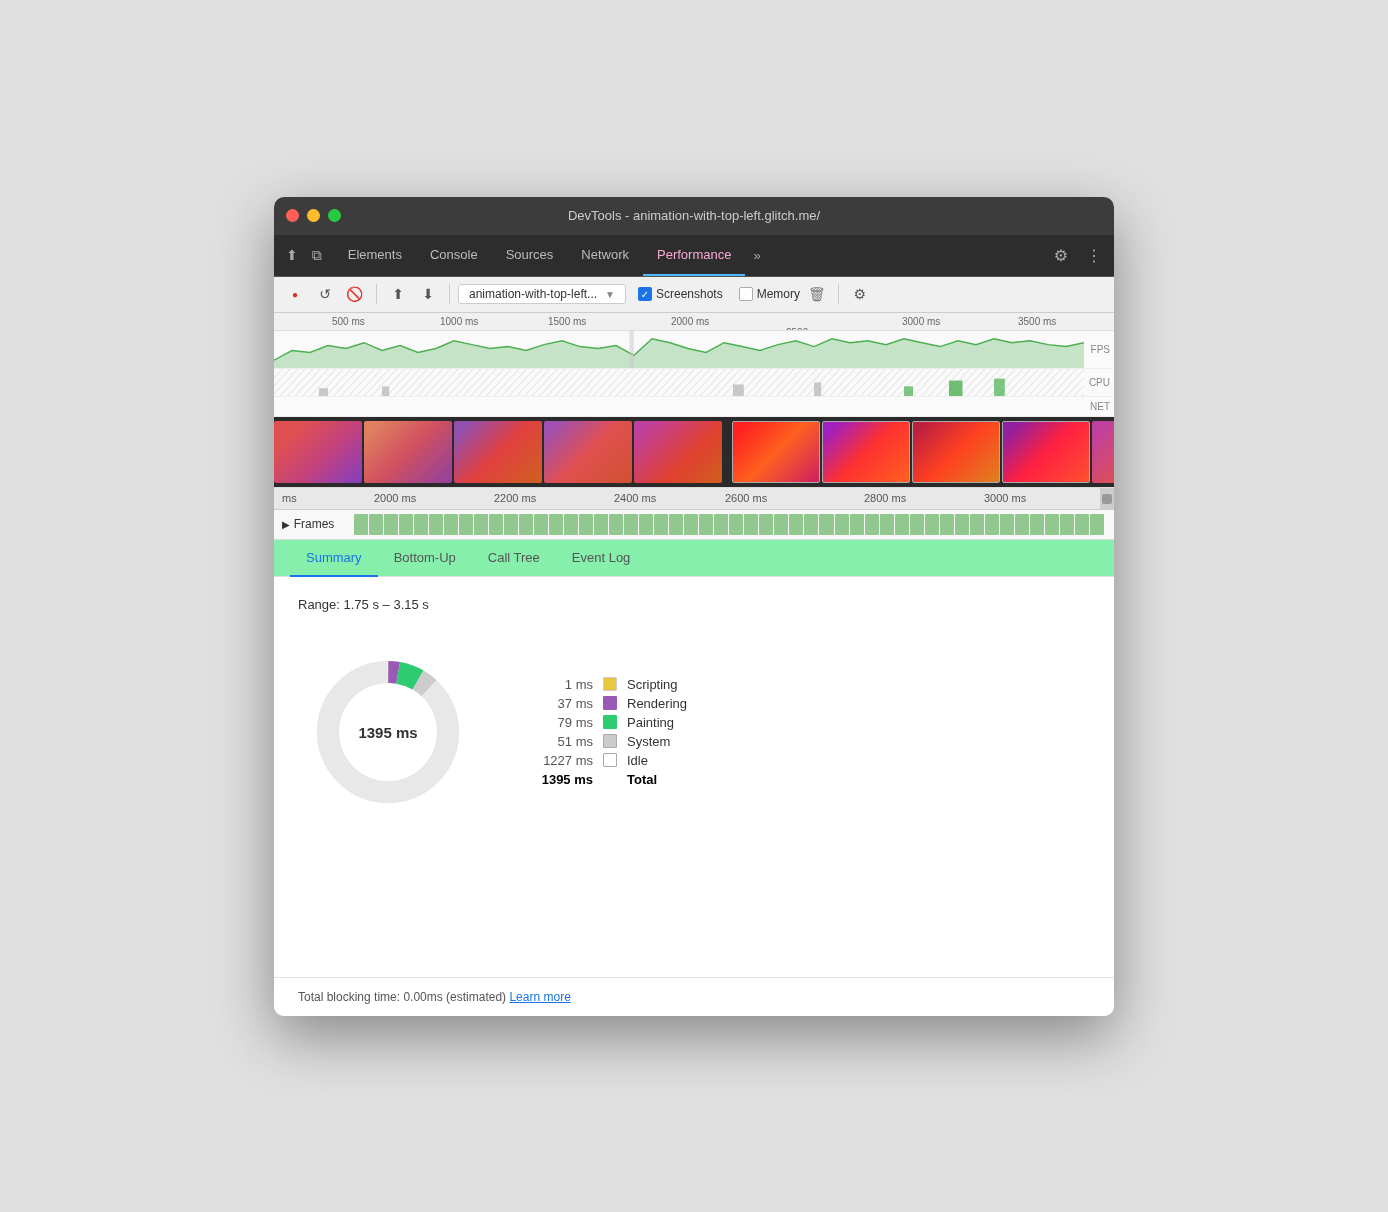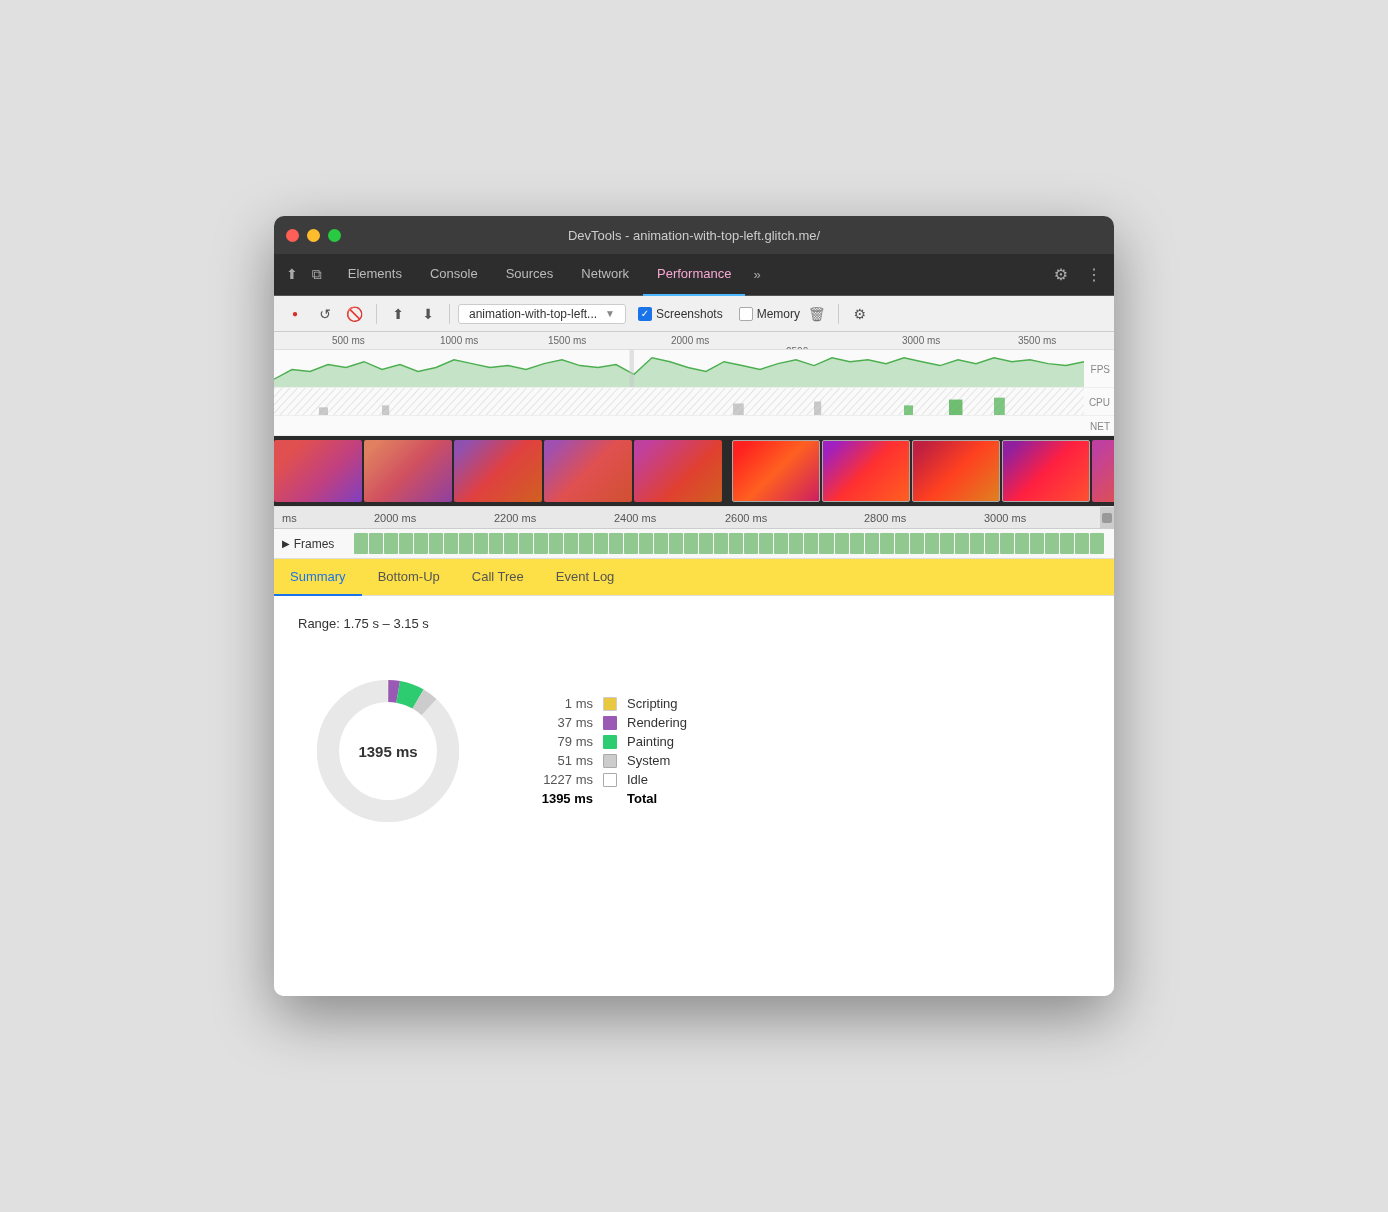--- a/index.html
+++ b/index.html
@@ -294,22 +294,22 @@
       right: 10px;
       top: 4px;
       bottom: 4px;
       display: flex;
       gap: 1px;
     }
     
     .analysis-tabs {
       display: flex;
       border-bottom: 1px solid #ddd;
-      background: #fde047;
-      padding: 0 0;
+      background: #86efac;
+      padding: 0 16px;
     }
     .analysis-tab {
       padding: 10px 16px;
       font-size: 13px;
       color: #555;
       cursor: pointer;
       border-bottom: 2px solid transparent;
       margin-bottom: -1px;
     }
     .analysis-tab.active {
@@ -677,13 +677,18 @@
         </div>
         <div class="legend-row legend-total">
           <span class="legend-value">1395 ms</span>
           <div style="width:14px; flex-shrink:0;"></div>
           <span class="legend-label">Total</span>
         </div>
       </div>
     </div>
   </div>
 
+  <div class="bottom-bar">
+    <span>Total blocking time: 0.00ms (estimated)</span>
+    <span> </span>
+    <span class="learn-more">Learn more</span>
+  </div>
 </div>
 
 </body></html>

